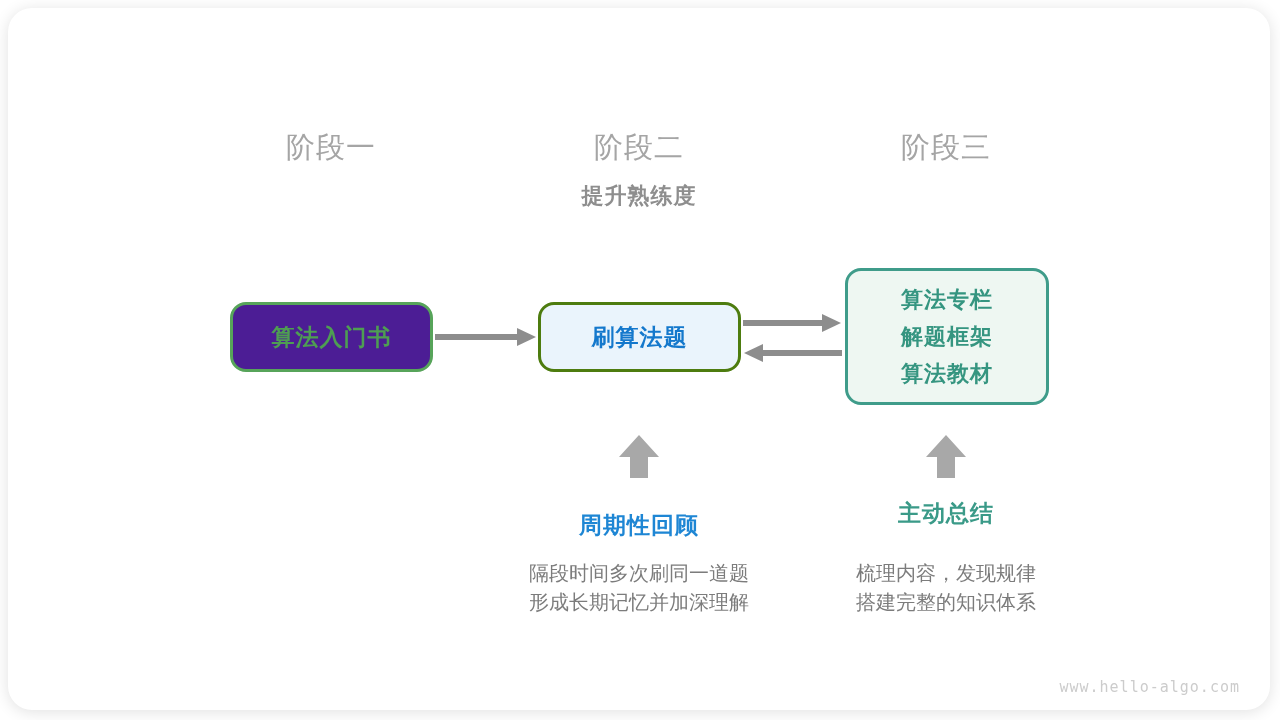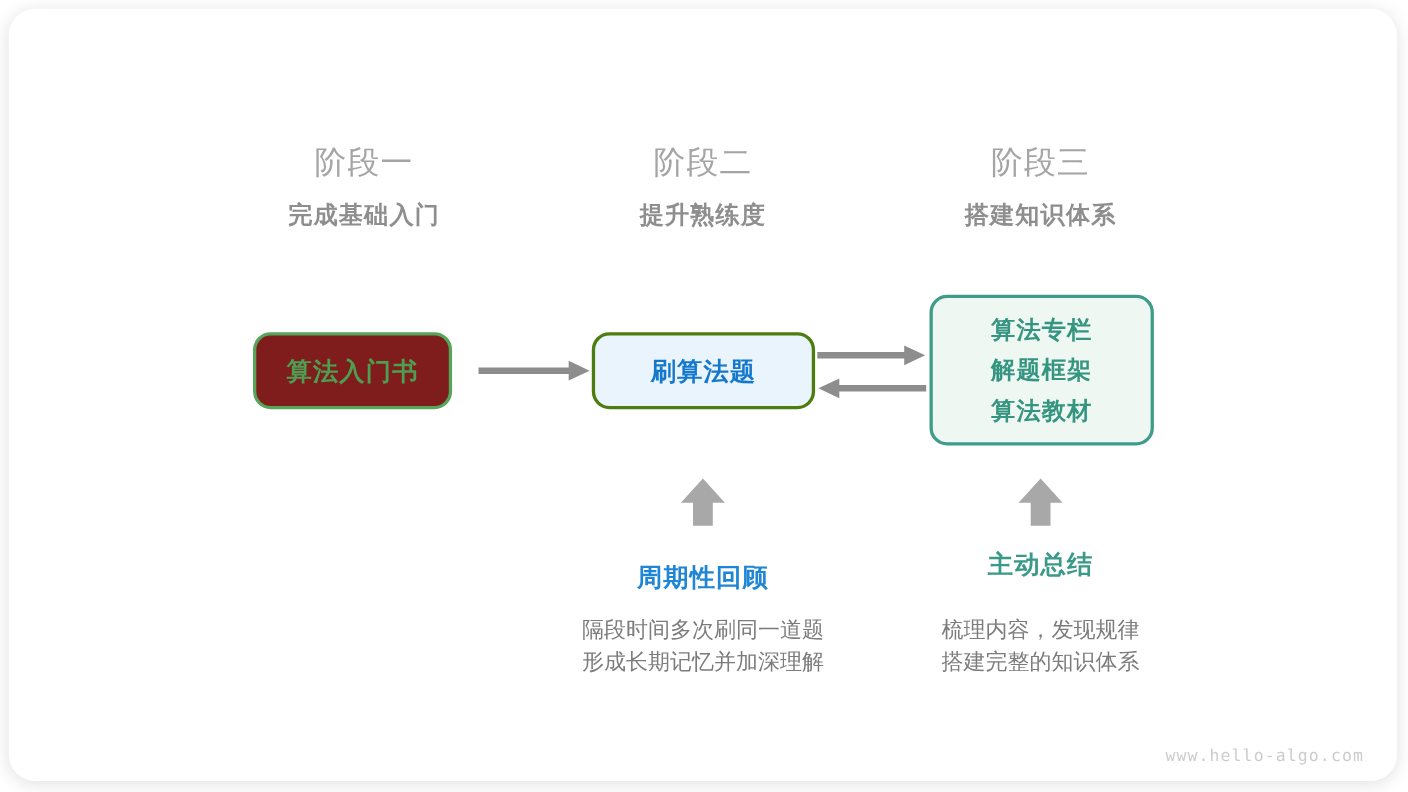--- a/index.html
+++ b/index.html
@@ -48,23 +48,23 @@
     border-radius: 16px;
     display: flex;
     flex-direction: column;
     align-items: center;
     justify-content: center;
     font-weight: 700;
     font-size: 23px;
     letter-spacing: 1px;
   }
   .node-green {
-    left: 230px; top: 302px; width: 181px; height: 70px;
+    left: 230px; top: 302px; width: 203px; height: 70px;
     border: 3px solid #57a45a;
-    background: #7f1d1d;
+    background: #4c1d95;
     color: #4e9e52;
   }
   .node-blue {
     left: 538px; top: 302px; width: 203px; height: 70px;
     border: 3px solid #4d7c0f;
     background: #eaf4fc;
     color: #1478cc;
   }
   .node-teal {
     left: 845px; top: 268px; width: 204px; height: 137px;
@@ -109,23 +109,21 @@
 </head>
 <body>
 
 <div class="canvas">
   <div class="card"></div>
 
   <div class="abs stage-title" style="left:489px; top:128px;">阶段二</div>
   <div class="abs stage-title" style="left:181px; top:128px;">阶段一</div>
   <div class="abs stage-title" style="left:796px; top:128px;">阶段三</div>
 
-  <div class="abs stage-subtitle" style="left:181px; top:181px;">完成基础入门</div>
   <div class="abs stage-subtitle" style="left:489px; top:181px;">提升熟练度</div>
-  <div class="abs stage-subtitle" style="left:796px; top:181px;">搭建知识体系</div>
 
   <div class="abs node node-green">
     <span class="node-line">算法入门书</span>
   </div>
 
   <div class="abs node node-blue">
     <span class="node-line">刷算法题</span>
   </div>
 
   <div class="abs node node-teal">

